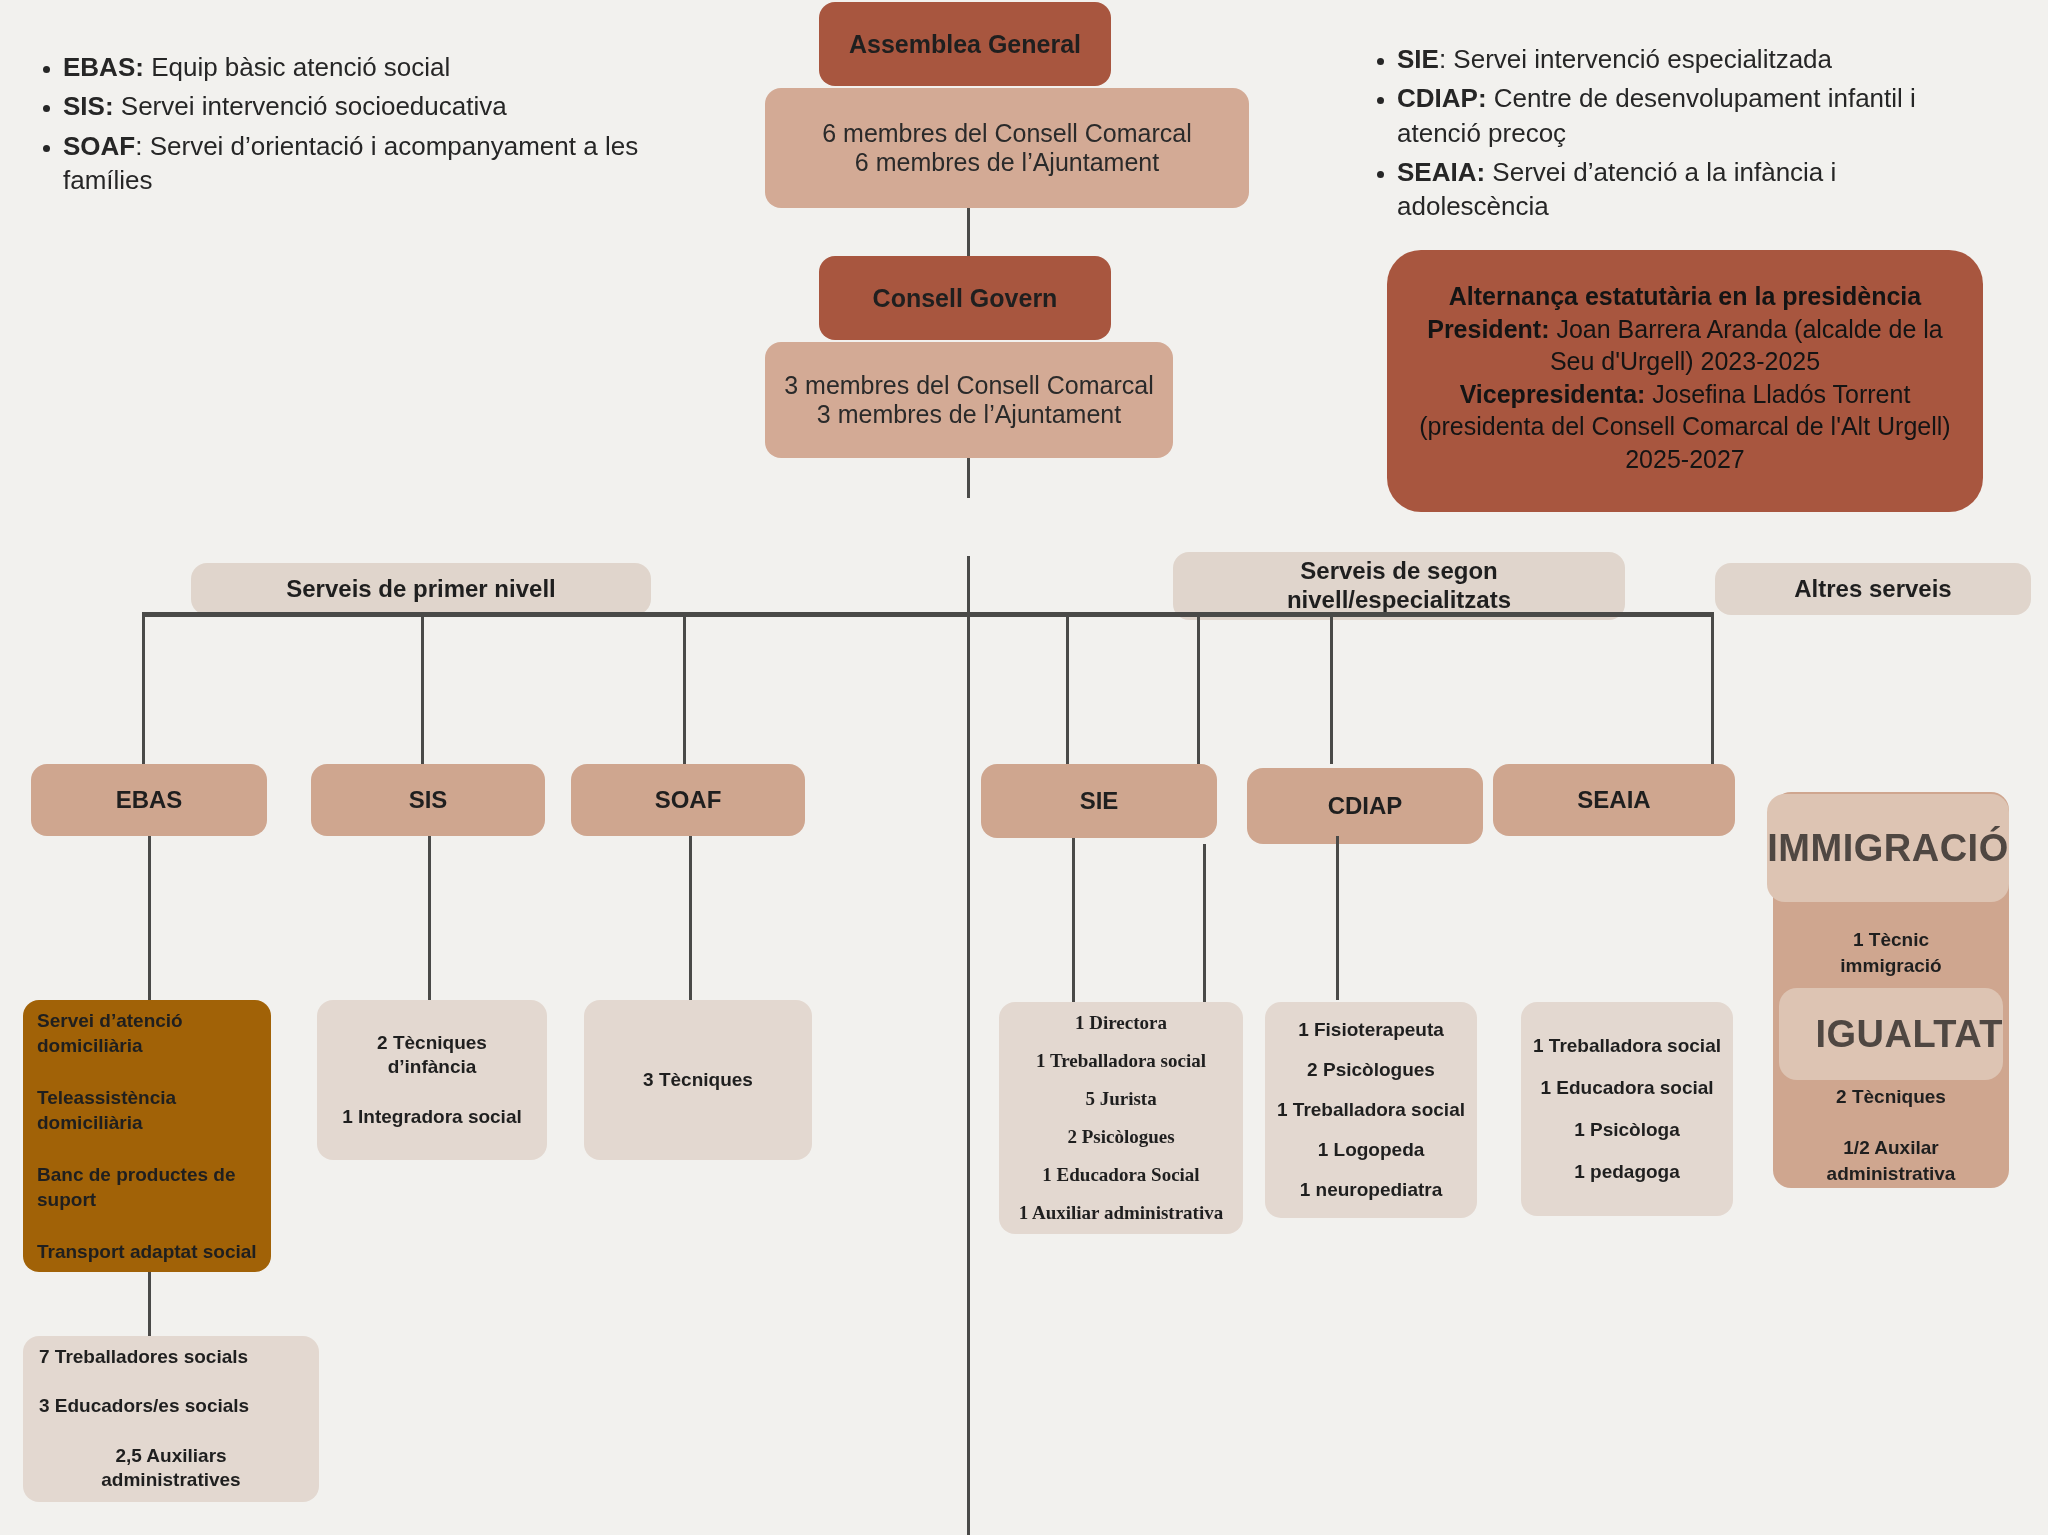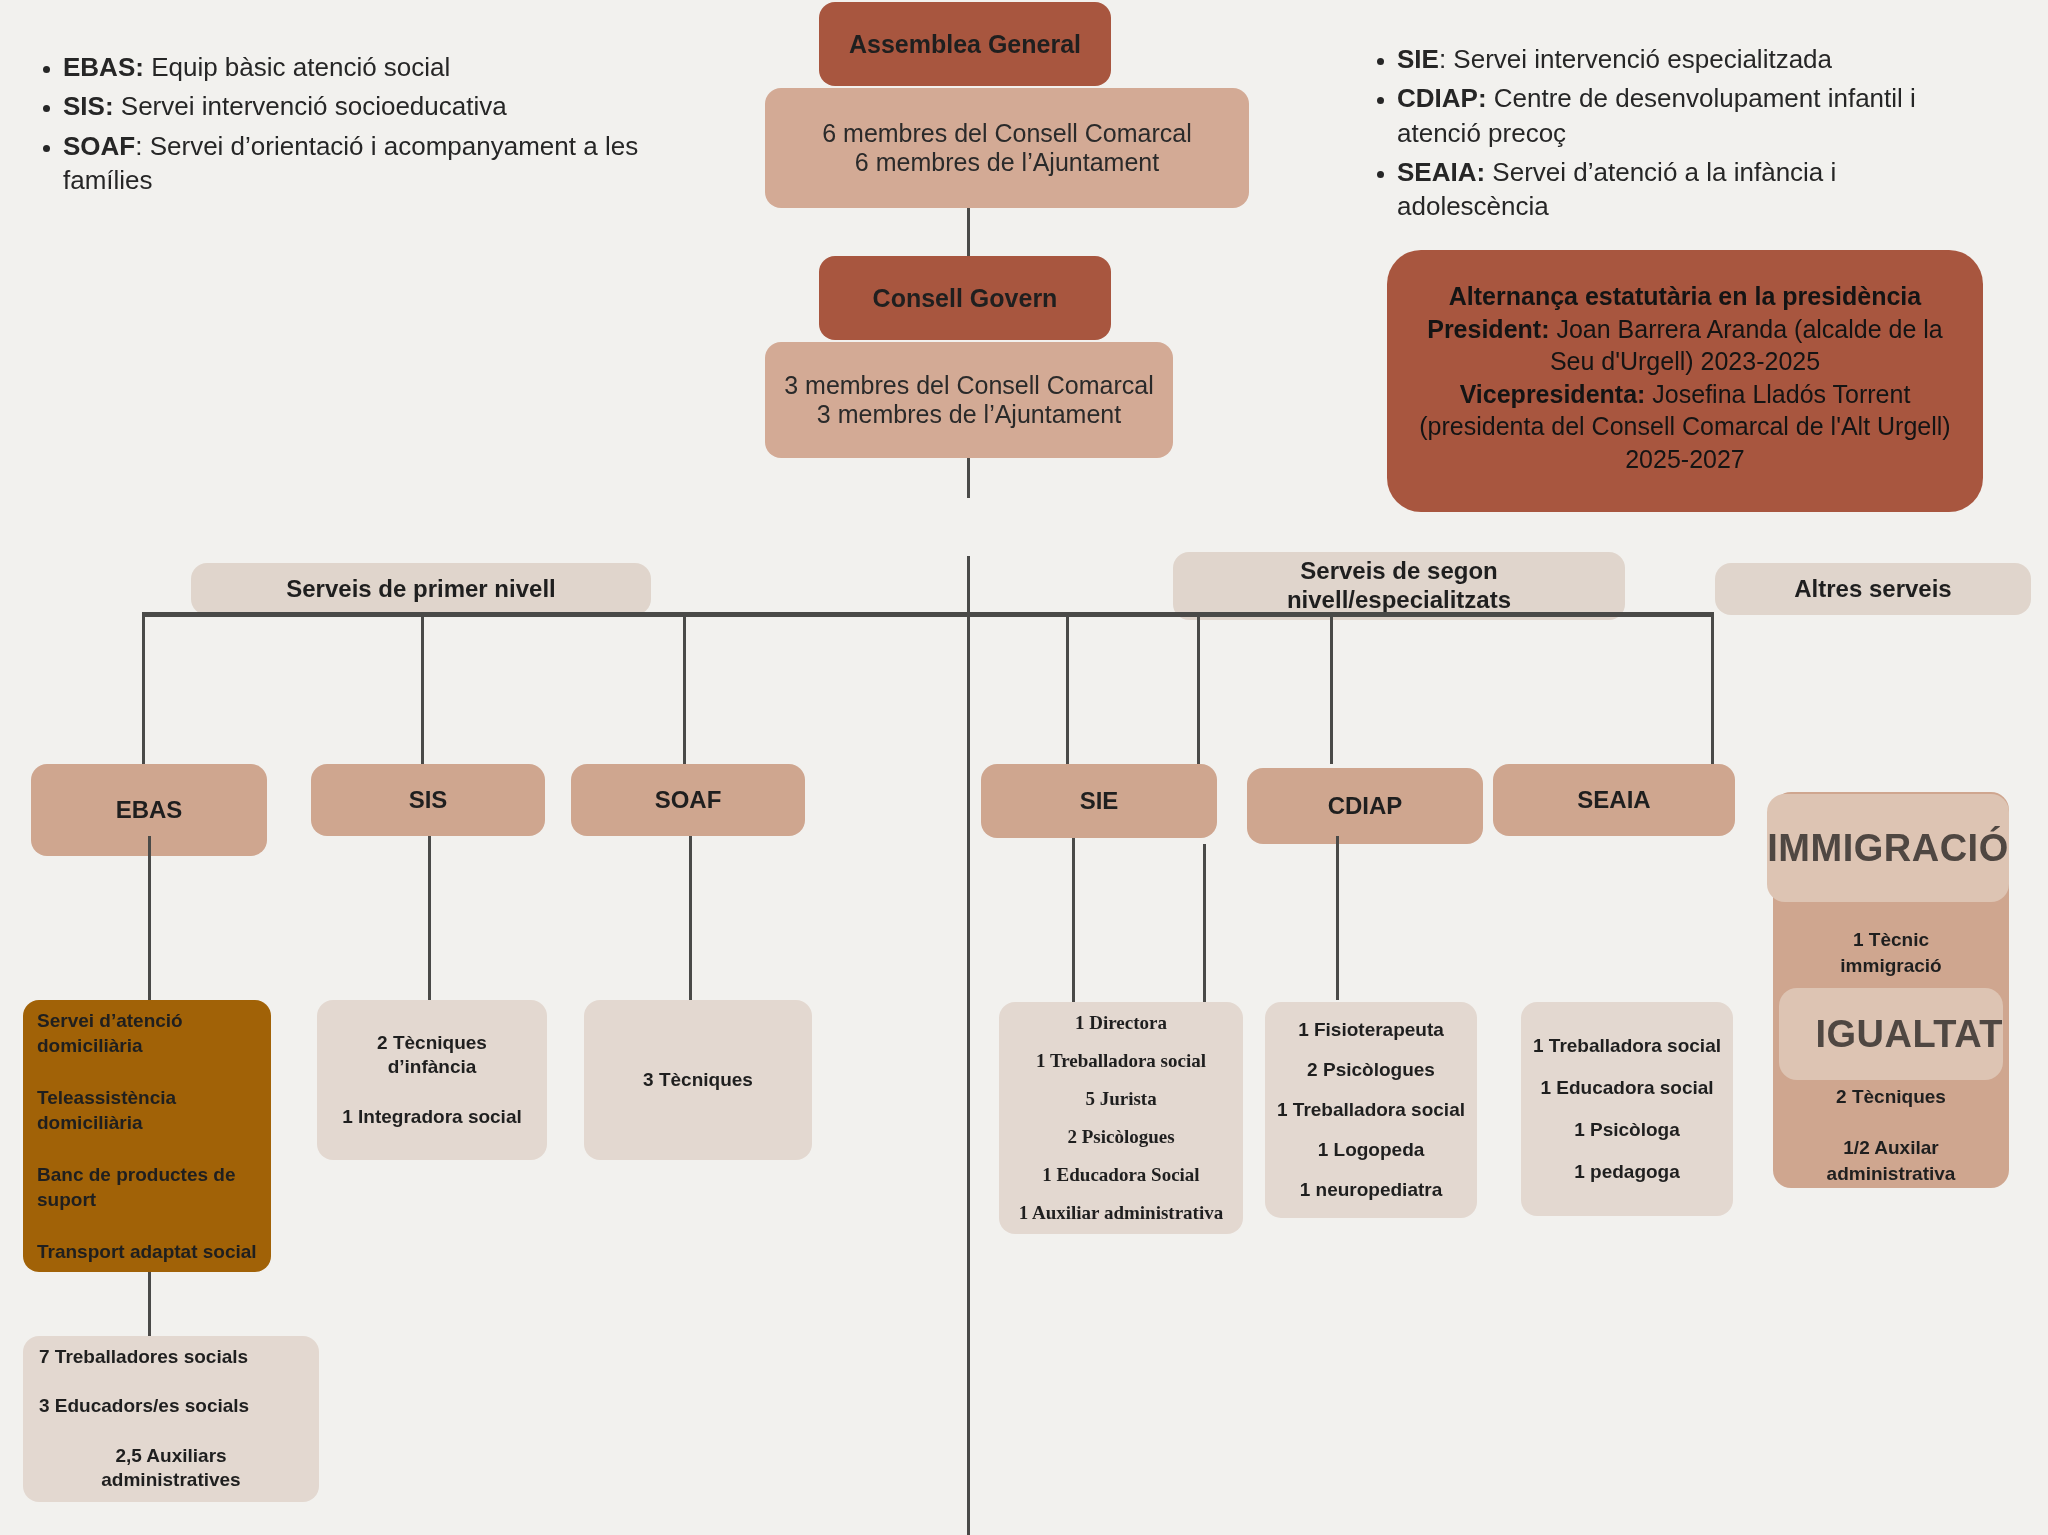--- a/index.html
+++ b/index.html
@@ -154,21 +154,21 @@
   <div class="hline" style="left:131px;top:612px;width:1572px;"></div>
 
   <div class="vline" style="left:131px;top:612px;height:152px;"></div>
   <div class="vline" style="left:410px;top:612px;height:152px;"></div>
   <div class="vline" style="left:672px;top:612px;height:152px;"></div>
   <div class="vline" style="left:1055px;top:612px;height:152px;"></div>
   <div class="vline" style="left:1186px;top:612px;height:152px;"></div>
   <div class="vline" style="left:1319px;top:612px;height:152px;"></div>
   <div class="vline" style="left:1700px;top:612px;height:182px;"></div>
 
-  <div class="abs node svc" style="left:20px;top:764px;width:236px;height:92px;font-size:24px;justify-content:center;">
+  <div class="abs node svc" style="left:20px;top:764px;width:236px;height:72px;font-size:24px;justify-content:center;">
     <span>EBAS</span>
   </div>
   <div class="abs node svc" style="left:300px;top:764px;width:234px;height:72px;font-size:24px;">
     <span>SIS</span>
   </div>
   <div class="abs node svc" style="left:560px;top:764px;width:234px;height:72px;font-size:24px;">
     <span>SOAF</span>
   </div>
   <div class="abs node svc" style="left:970px;top:764px;width:236px;height:74px;font-size:24px;">
     <span>SIE</span>

